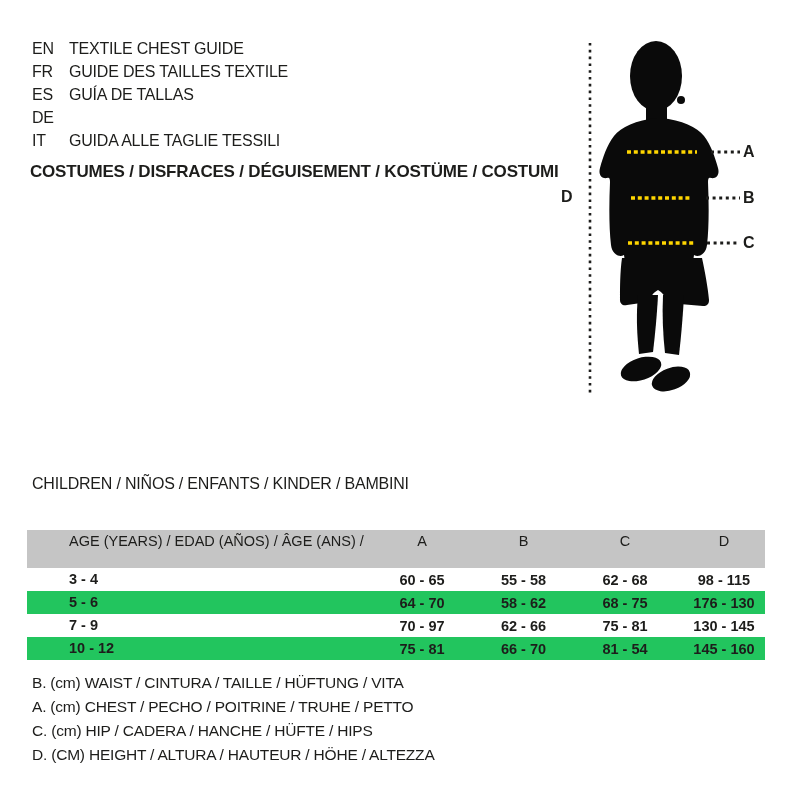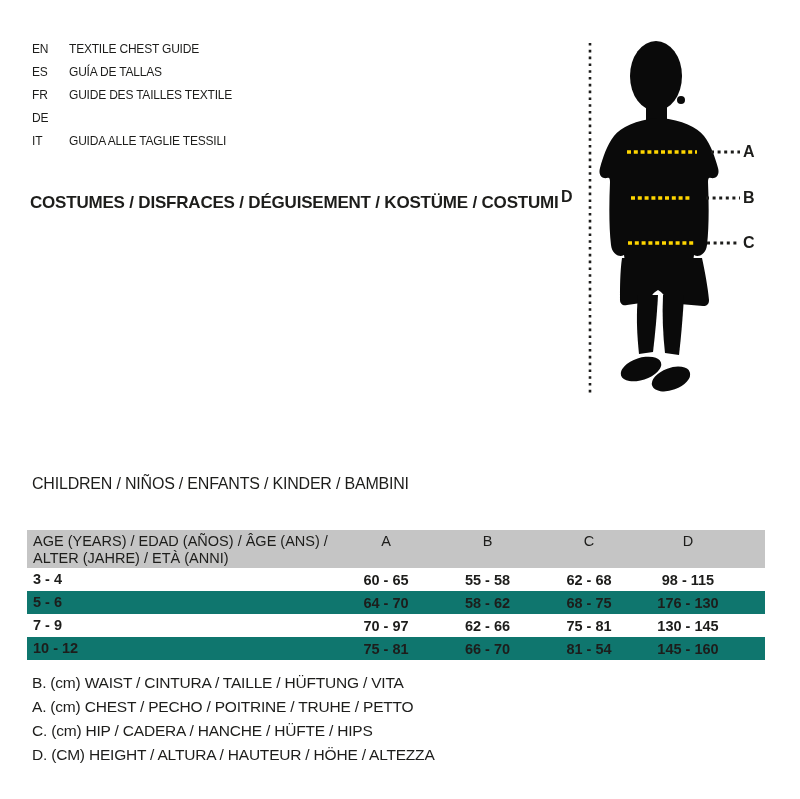--- a/index.html
+++ b/index.html
@@ -7,28 +7,28 @@
   body {
     width: 800px; height: 799px;
     position: relative;
     font-family: "Liberation Sans", sans-serif;
     color: #1d1d1b;
     overflow: hidden;
   }
   .abs { position: absolute; }
 
   
-  .lang-list { left: 32px; top: 37px; font-size: 12px; letter-spacing: -0.2px; }
+  .lang-list { left: 32px; top: 37px; font-size: 16px; letter-spacing: -0.2px; }
   .lang-row { display: flex; height: 23px; align-items: center; }
   .lang-code { width: 37px; flex: 0 0 37px; }
   .lang-title { white-space: nowrap; }
 
   
   .category-heading {
-    left: 30px; top: 193px;
+    left: 30px; top: 162px;
     font-size: 17px; font-weight: bold; letter-spacing: -0.2px;
     white-space: nowrap;
   }
 
   
   .figure-svg { left: 540px; top: 20px; }
   .measure-label {
     font-size: 16px; font-weight: bold; line-height: 16px;
   }
   .label-a { left: 743px; top: 144px; }
@@ -36,51 +36,52 @@
   .label-c { left: 743px; top: 235px; }
   .label-d { left: 561px; top: 189px; }
 
   
   .children-title { left: 32px; top: 475px; font-size: 16px; letter-spacing: -0.2px; white-space: nowrap; }
   .size-table { left: 27px; top: 530px; width: 738px; font-size: 14.5px; }
   .trow {
     display: grid;
     grid-template-columns: 309px 100px 103px 100px 126px;
     align-items: center;
+    padding-left: 36px;
   }
   .thead { background: #c5c5c5; min-height: 38px; align-items: start; }
   .thead .cell { padding-top: 3px; }
   .cell { white-space: nowrap; }
   .cell.age { padding-left: 6px; line-height: 17px; }
   .cell.num { text-align: center; }
   .cell.num.last { padding-right: 28px; }
   .drow { height: 23px; font-weight: bold; }
-  .drow.alt { background: #0f766e; }
+  .drow.alt { background: #22c55e; }
 
   
   .measure-legend { left: 32px; top: 671px; font-size: 15.5px; letter-spacing: -0.2px; }
   .legend-line { height: 24px; display: flex; align-items: center; white-space: nowrap; }
 </style>
 </head>
 <body>
 
 <div>
 
   <div class="abs lang-list">
     <div class="lang-row">
       <span class="lang-code">EN</span>
       <span class="lang-title">TEXTILE CHEST GUIDE</span>
     </div>
     <div class="lang-row">
+      <span class="lang-code">FR</span>
+      <span class="lang-title">GUIDE DES TAILLES TEXTILE</span>
+    </div>
+    <div class="lang-row">
       <span class="lang-code">ES</span>
       <span class="lang-title">GUÍA DE TALLAS</span>
-    </div>
-    <div class="lang-row">
-      <span class="lang-code">FR</span>
-      <span class="lang-title">GUIDE DES TAILLES TEXTILE</span>
     </div>
     <div class="lang-row">
       <span class="lang-code">DE</span>
     </div>
     <div class="lang-row">
       <span class="lang-code">IT</span>
       <span class="lang-title">GUIDA ALLE TAGLIE TESSILI</span>
     </div>
   </div>
 
@@ -142,21 +143,20 @@
   <div class="abs measure-label label-b">B</div>
   <div class="abs measure-label label-c">C</div>
   <div class="abs measure-label label-d">D</div>
 
   <div class="abs children-title">CHILDREN / NIÑOS / ENFANTS / KINDER / BAMBINI</div>
 
   <div class="abs size-table">
     <div class="trow thead">
       <div class="cell age">
         <div>AGE (YEARS) / EDAD (AÑOS) / ÂGE (ANS) /</div>
-        <div>ALTER (JAHRE) / ETÀ (ANNI)</div>
       </div>
       <div class="cell num">A</div>
       <div class="cell num">B</div>
       <div class="cell num">C</div>
       <div class="cell num last">D</div>
     </div>
 
     <div class="trow drow">
       <div class="cell age">3 - 4</div>
       <div class="cell num">60 - 65</div>

